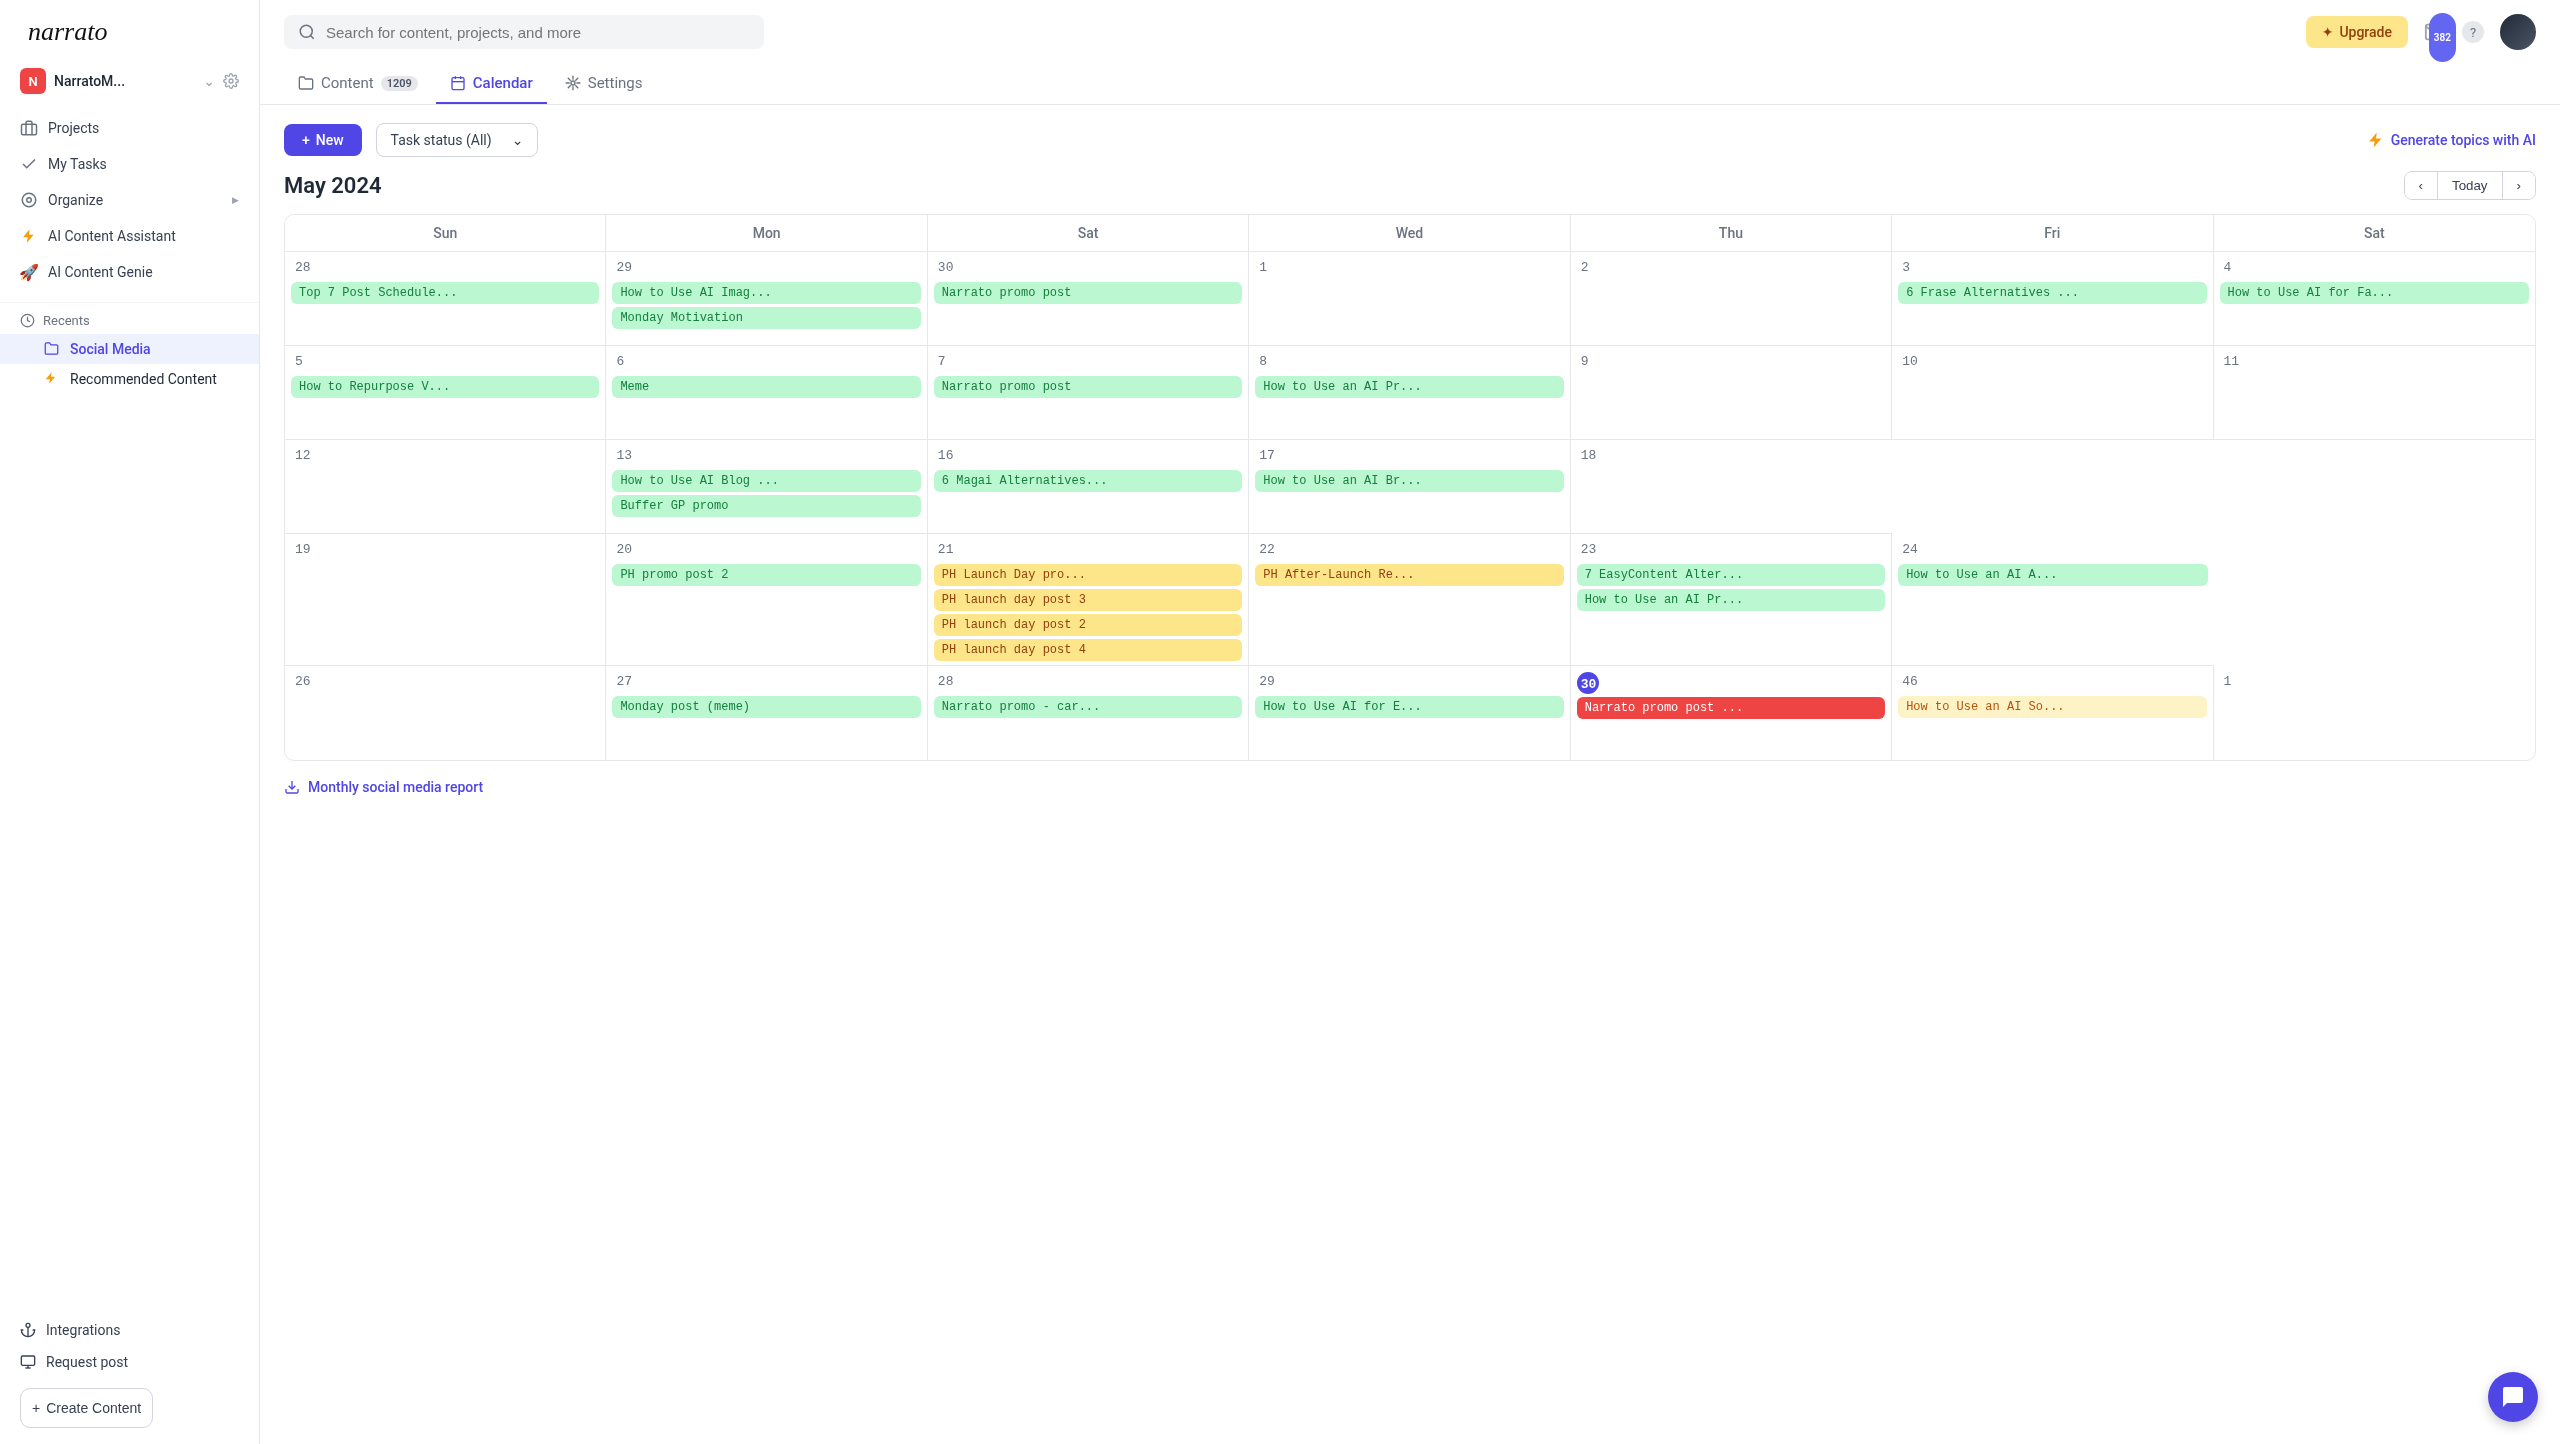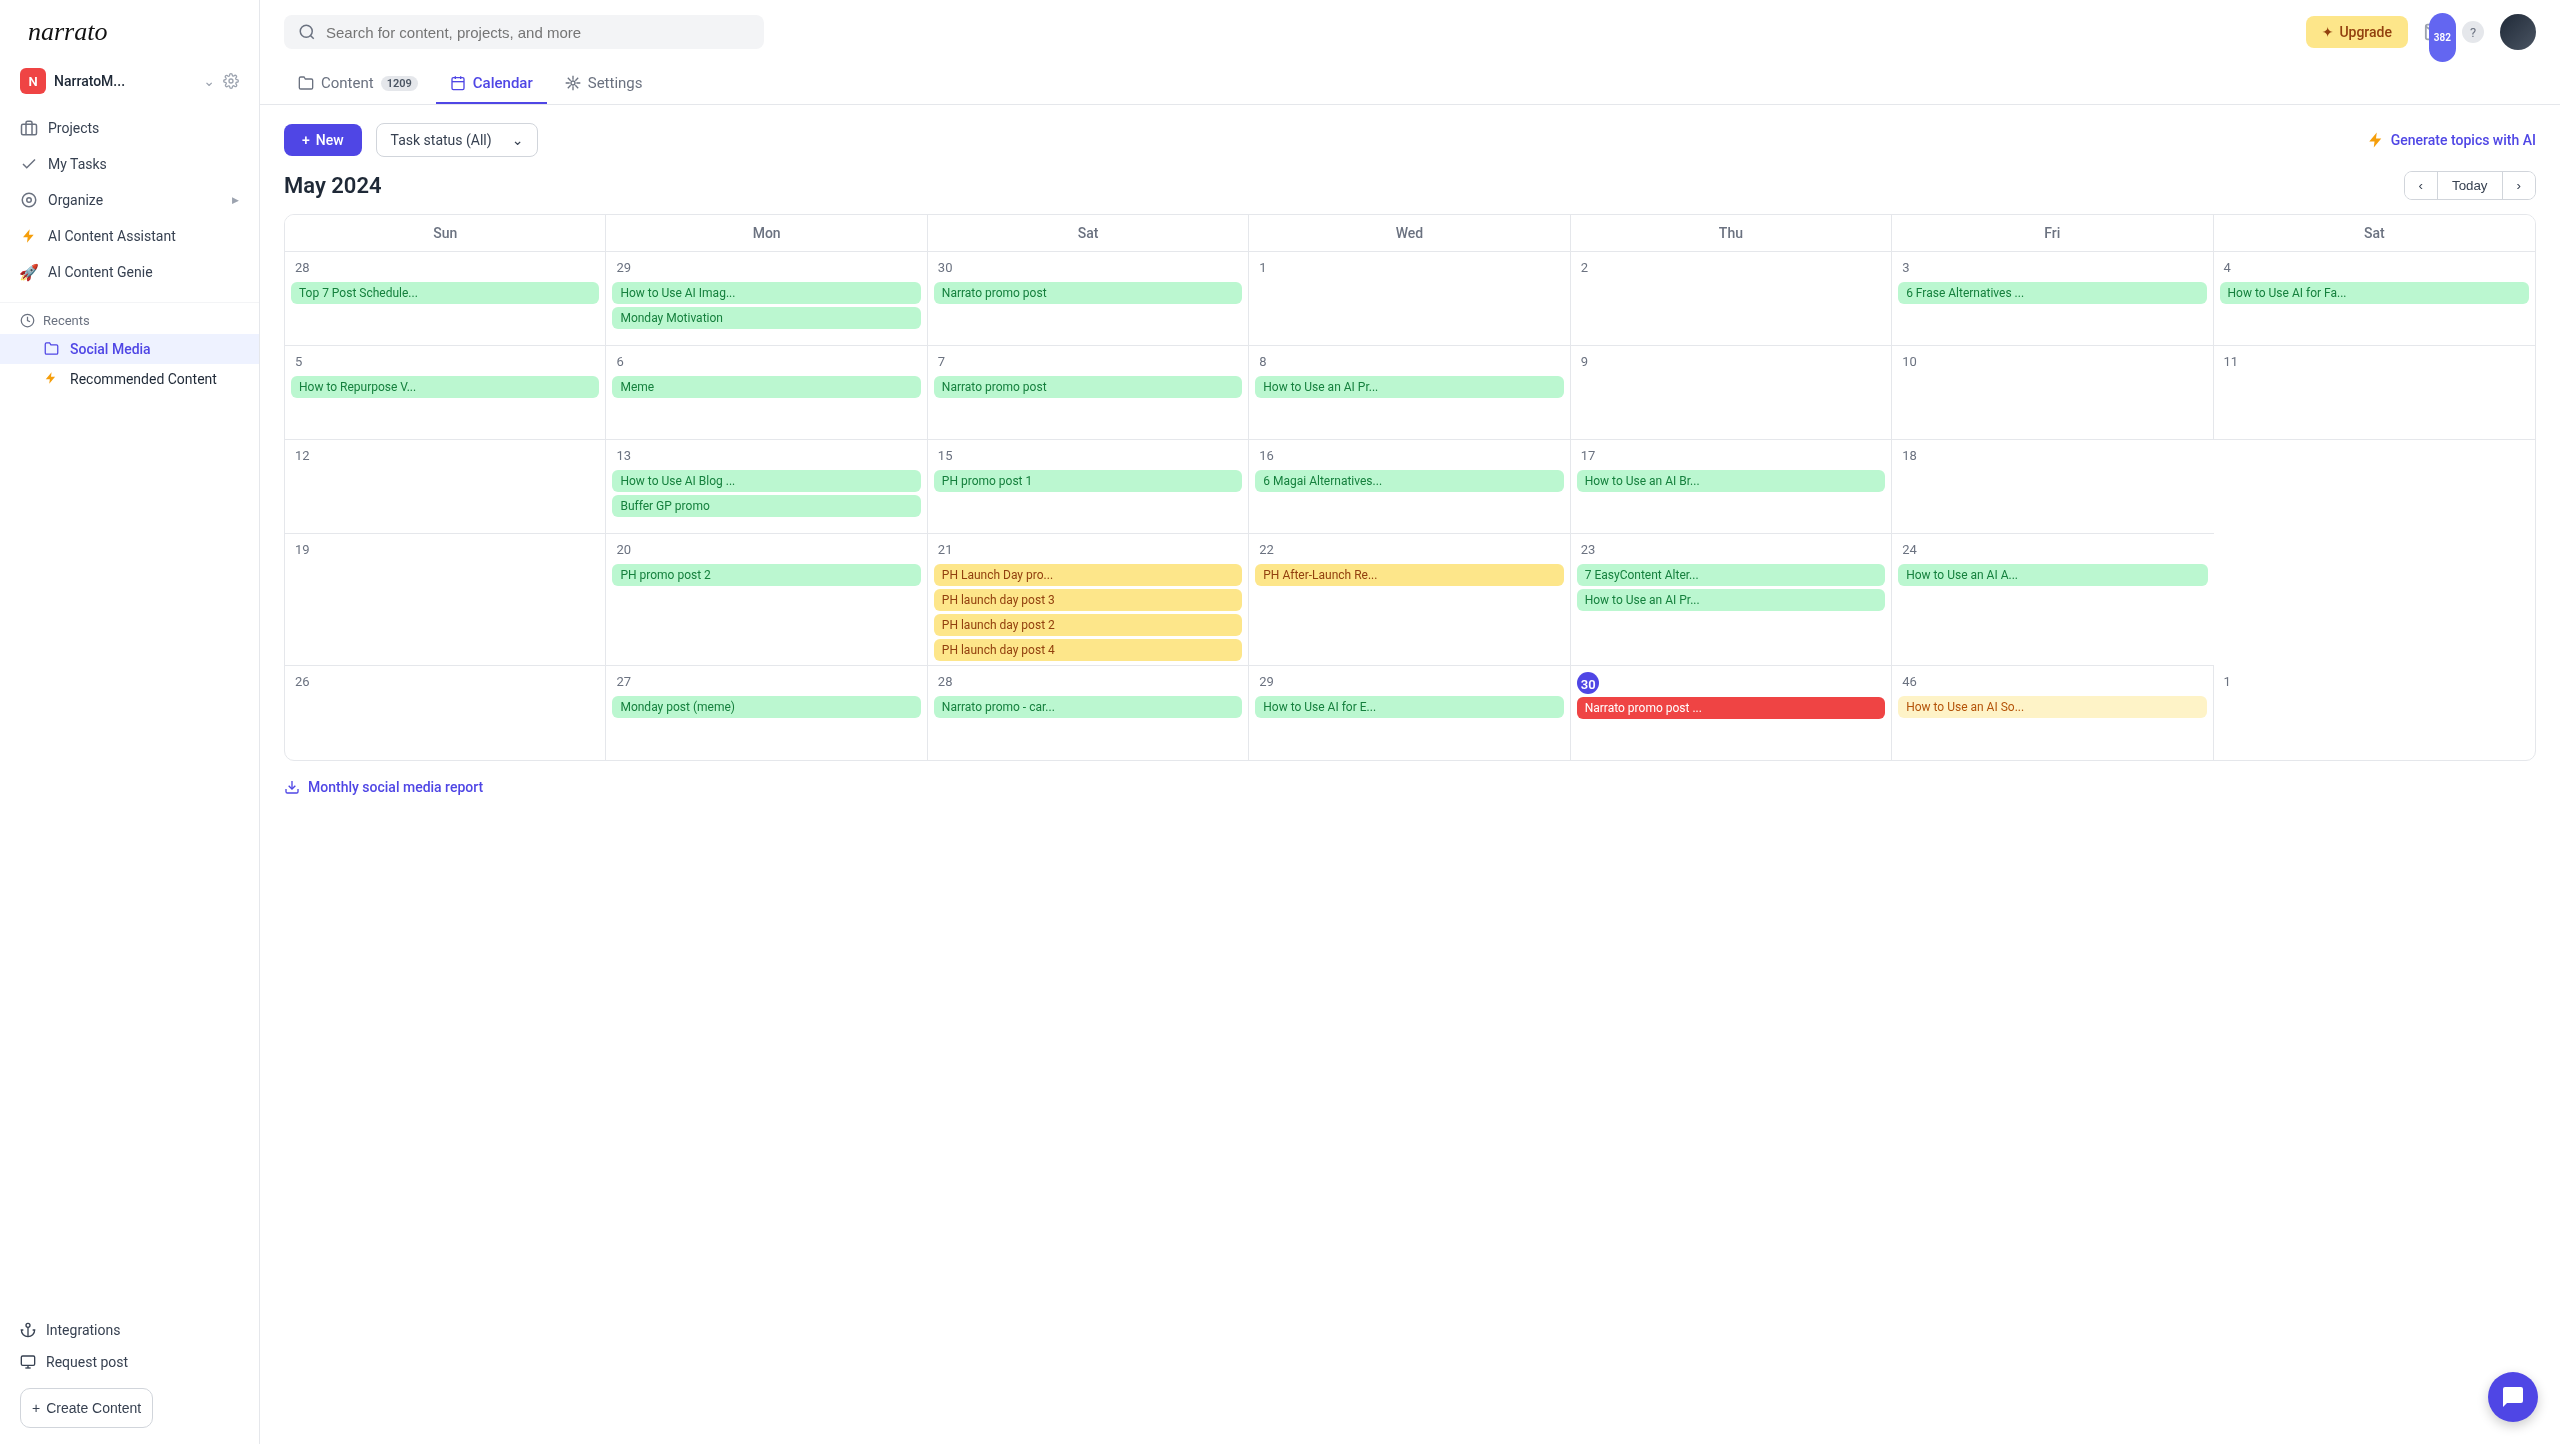--- a/index.html
+++ b/index.html
@@ -48,21 +48,21 @@
 .cal-hdr { display: flex; align-items: center; justify-content: space-between; padding: 4px 24px 14px; }
 .month { font-size: 22px; font-weight: 600; }
 .nav-cal { display: flex; border: 1px solid #d1d5db; border-radius: 8px; overflow: hidden; }
 .nav-cal button { background: #fff; border: none; padding: 6px 14px; cursor: pointer; color: #374151; }
 .nav-cal button + button { border-left: 1px solid #d1d5db; }
 .calendar { margin: 0 24px; border: 1px solid #e5e7eb; border-radius: 10px; overflow: hidden; }
 .cal-row { display: grid; grid-template-columns: repeat(7, 1fr); }
 .cal-head { background: #fff; }
 .cal-head .cell { padding: 10px; text-align: center; font-weight: 500; color: #6b7280; border-right: 1px solid #e5e7eb; border-bottom: 1px solid #e5e7eb; }
 .cal-head .cell:last-child { border-right: none; }
-.day { min-height: 94px; border-right: 1px solid #e5e7eb; border-bottom: 1px solid #e5e7eb; padding: 6px 6px 4px; }
+.day { min-height: 94px; border-right: 1px solid #e5e7eb; border-bottom: 1px solid #e5e7eb; padding: 6px 6px 4px; font-family: Liberation Mono, monospace; }
 .cal-row:last-child .day { border-bottom: none; }
 .day:last-child { border-right: none; }
 .daynum { font-size: 13px; color: #6b7280; padding: 2px 4px 4px; }
 .daynum.today { display: inline-block; background: #4f46e5; color: #fff; border-radius: 50%; width: 22px; height: 22px; text-align: center; line-height: 22px; font-weight: 600; }
 .event { font-size: 12px; padding: 4px 8px; border-radius: 6px; margin-top: 3px; white-space: nowrap; overflow: hidden; text-overflow: ellipsis; cursor: pointer; }
 .ev-green { background: #bbf7d0; color: #15803d; }
 .ev-yellow { background: #fde68a; color: #92400e; }
 .ev-lyellow { background: #fef3c7; color: #b45309; }
 .ev-red { background: #ef4444; color: #fff; }
 .report { display: flex; align-items: center; gap: 8px; padding: 18px 24px; color: #4f46e5; cursor: pointer; font-weight: 500; }
@@ -327,24 +327,20 @@
           <div class="cal-row">
             <div class="day">
               <div class="daynum">12</div>
             </div>
             <div class="day">
               <div class="daynum">13</div>
               <div class="event ev-green">How to Use AI Blog ...</div>
               <div class="event ev-green">Buffer GP promo</div>
             </div>
             <div class="day">
-              <div class="daynum">15</div>
-              <div class="event ev-green">PH promo post 1</div>
-            </div>
-            <div class="day">
               <div class="daynum">16</div>
               <div class="event ev-green">6 Magai Alternatives...</div>
             </div>
             <div class="day">
               <div class="daynum">17</div>
               <div class="event ev-green">How to Use an AI Br...</div>
             </div>
             <div class="day">
               <div class="daynum">18</div>
             </div>

